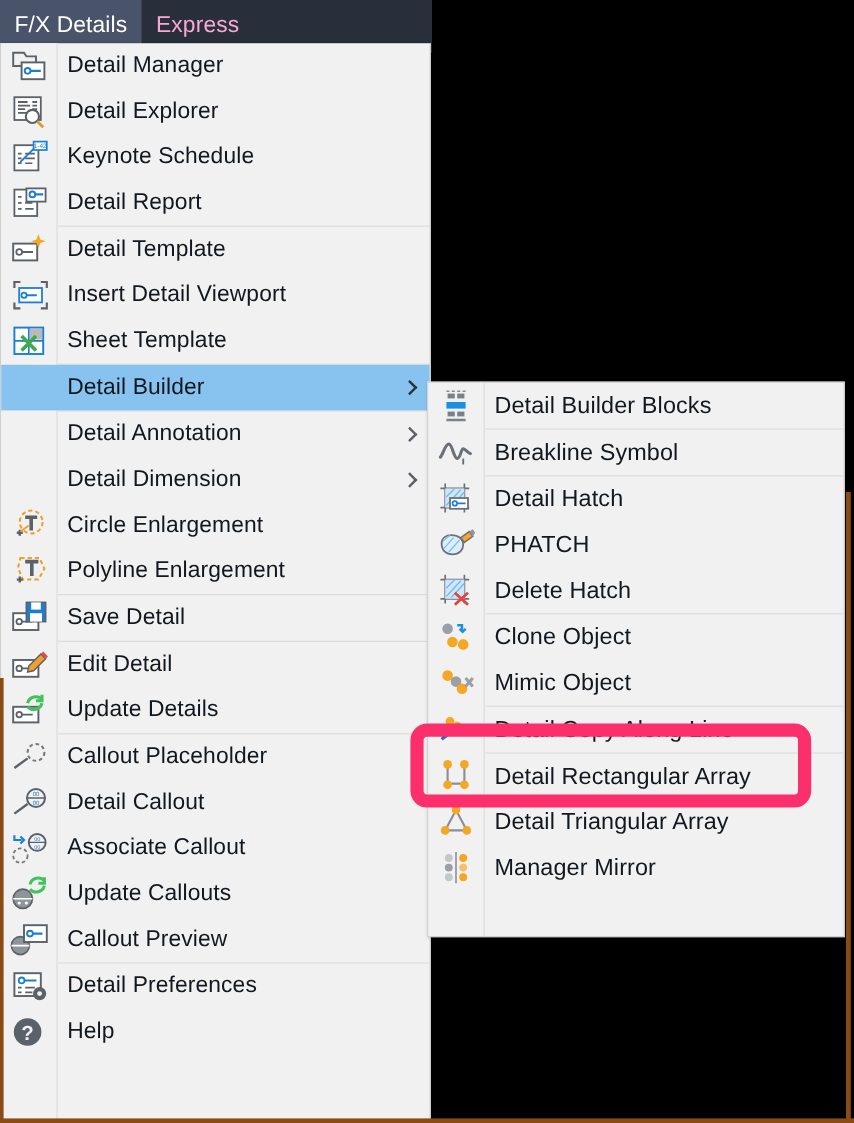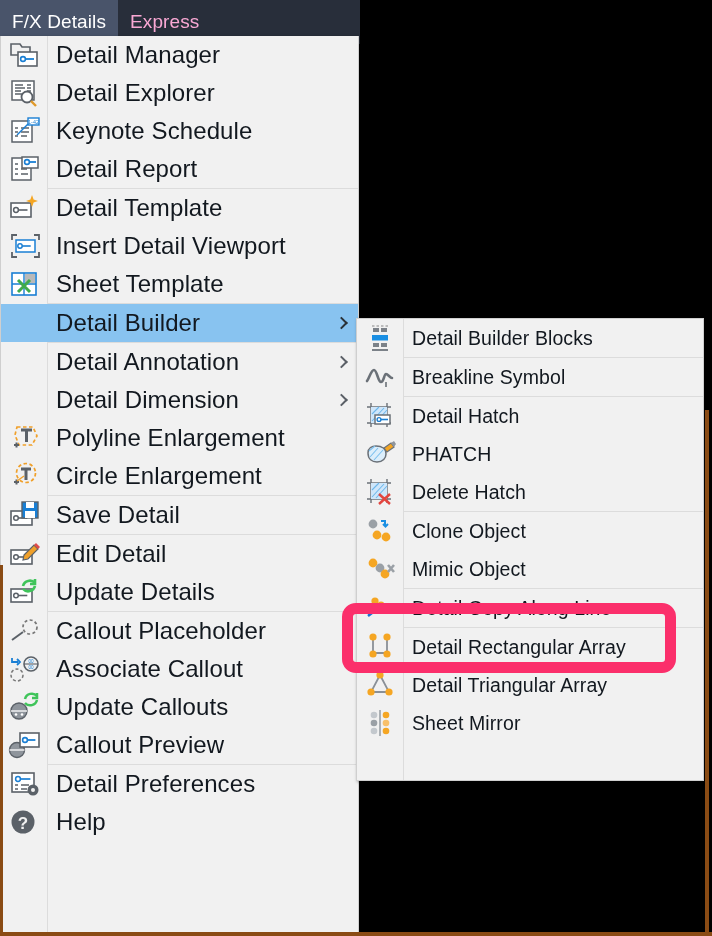--- a/index.html
+++ b/index.html
@@ -37,21 +37,21 @@
   }
   .mi {
     position: relative; display: flex; align-items: center;
     height: 38px; padding-left: 0; cursor: default;
   }
   .mi .ico {
     width: 47px; min-width: 47px; height: 38px;
     display: flex; align-items: center; justify-content: center;
   }
   .mi .lbl {
-    font-size: 24px; color: #12181f; padding-left: 8px;
+    font-size: 19px; color: #12181f; padding-left: 8px;
     white-space: nowrap; letter-spacing: .1px;
   }
   .mi .arrow {
     position: absolute; right: 12px; top: 50%; transform: translateY(-50%);
     width: 9px; height: 9px;
     border-right: 2px solid #5a5f66; border-top: 2px solid #5a5f66;
     transform: translateY(-50%) rotate(45deg);
   }
   .mi.sel { background: #88c3f0; }
   .mi.sel .arrow { border-color: #2b3238; }
@@ -218,38 +218,38 @@
 
     <div class="mi">
       <span class="ico"></span>
       <span class="lbl">Detail Dimension</span>
       <span class="arrow"></span>
     </div>
 
     <div class="mi">
       <span class="ico">
         <svg width="34" height="30" viewBox="0 0 34 30">
-          <path d="M9 4h16l4 9-5 9H11L7 12z" fill="none" stroke="#f0a02a" stroke-width="1.7" stroke-dasharray="3.5 2.5"></path>
-          <path d="M13 7h11M18.5 7v12" stroke="#5b6168" stroke-width="3"></path>
-          <path d="M6 22h5M8.5 19.5v5" stroke="#5b6168" stroke-width="2"></path>
-        </svg>
-      </span>
-      <span class="lbl">Polyline Enlargement</span>
-    </div>
-
-    <div class="mi">
-      <span class="ico">
-        <svg width="34" height="30" viewBox="0 0 34 30">
           <circle cx="18" cy="12" r="9.5" fill="none" stroke="#f0a02a" stroke-width="1.7" stroke-dasharray="3.5 2.5"></circle>
           <path d="M13 8h10M18 8v11" stroke="#5b6168" stroke-width="3"></path>
           <path d="M6 21h5M8.5 18.5v5" stroke="#5b6168" stroke-width="2"></path>
           <path d="M9 20l7-5" stroke="#f0a02a" stroke-width="1.5"></path>
         </svg>
       </span>
       <span class="lbl">Circle Enlargement</span>
+    </div>
+
+    <div class="mi">
+      <span class="ico">
+        <svg width="34" height="30" viewBox="0 0 34 30">
+          <path d="M9 4h16l4 9-5 9H11L7 12z" fill="none" stroke="#f0a02a" stroke-width="1.7" stroke-dasharray="3.5 2.5"></path>
+          <path d="M13 7h11M18.5 7v12" stroke="#5b6168" stroke-width="3"></path>
+          <path d="M6 22h5M8.5 19.5v5" stroke="#5b6168" stroke-width="2"></path>
+        </svg>
+      </span>
+      <span class="lbl">Polyline Enlargement</span>
     </div>
     <div class="sep"></div>
 
     <div class="mi">
       <span class="ico">
         <svg width="34" height="30" viewBox="0 0 34 30">
           <rect x="3" y="11" width="21" height="14" fill="#fff" stroke="#5b6168" stroke-width="1.6"></rect>
           <circle cx="8" cy="18" r="2.3" fill="#fff" stroke="#5b6168" stroke-width="1.5"></circle>
           <path d="M10.3 18h9" stroke="#5b6168" stroke-width="1.6"></path>
           <rect x="14" y="2" width="16" height="16" fill="#1a7fd4" stroke="#5b6168" stroke-width="1.4"></rect>
@@ -292,20 +292,32 @@
     <div class="mi">
       <span class="ico">
         <svg width="34" height="30" viewBox="0 0 34 30">
           <circle cx="22" cy="11" r="7" fill="none" stroke="#777" stroke-width="1.7" stroke-dasharray="3 2.4"></circle>
           <path d="M4 24l11-8" stroke="#5b6168" stroke-width="2"></path>
         </svg>
       </span>
       <span class="lbl">Callout Placeholder</span>
     </div>
 
+    <div class="mi">
+      <span class="ico">
+        <svg width="34" height="30" viewBox="0 0 34 30">
+          <circle cx="22" cy="11" r="7.5" fill="#f1f1f1" stroke="#5b6168" stroke-width="1.7"></circle>
+          <path d="M14.5 11h15" stroke="#5b6168" stroke-width="1.2"></path>
+          <text x="22" y="9.6" font-size="5" fill="#1a7fd4" text-anchor="middle" font-family="sans-serif">00</text>
+          <text x="22" y="16.8" font-size="5" fill="#1a7fd4" text-anchor="middle" font-family="sans-serif">00</text>
+          <path d="M4 24l11-8" stroke="#5b6168" stroke-width="2"></path>
+        </svg>
+      </span>
+      <span class="lbl">Detail Callout</span>
+    </div>
 
     <div class="mi">
       <span class="ico">
         <svg width="34" height="30" viewBox="0 0 34 30">
           <circle cx="23" cy="10" r="7" fill="#f1f1f1" stroke="#5b6168" stroke-width="1.6"></circle>
           <path d="M16 10h14" stroke="#5b6168" stroke-width="1.1"></path>
           <text x="23" y="8.8" font-size="4.6" fill="#1a7fd4" text-anchor="middle" font-family="sans-serif">00</text>
           <text x="23" y="15.4" font-size="4.6" fill="#1a7fd4" text-anchor="middle" font-family="sans-serif">00</text>
           <circle cx="9" cy="21" r="6" fill="none" stroke="#777" stroke-width="1.5" stroke-dasharray="3 2.2"></circle>
           <path d="M4 4v4h6" fill="none" stroke="#1a7fd4" stroke-width="1.8"></path>
@@ -509,21 +521,21 @@
         <svg width="34" height="30" viewBox="0 0 34 30">
           <path d="M16 2v26" stroke="#9aa0a6" stroke-width="1.6"></path>
           <circle cx="10" cy="7" r="3.3" fill="#c3c8cd"></circle>
           <circle cx="10" cy="15" r="3.3" fill="#9aa0a6"></circle>
           <circle cx="10" cy="23" r="3.3" fill="#c3c8cd"></circle>
           <circle cx="22" cy="7" r="3.3" fill="#f5a623"></circle>
           <circle cx="22" cy="15" r="3.3" fill="#f8c06a"></circle>
           <circle cx="22" cy="23" r="3.3" fill="#f5a623"></circle>
         </svg>
       </span>
-      <span class="lbl">Sheet Mirror</span>
+      <span class="lbl">Manager Mirror</span>
     </div>
   </div>
 
   <div class="orange-edge-bottom"></div>
   <div class="orange-edge-left"></div>
   <div class="orange-edge-right"></div>
 
   <div class="hilite"></div>
 
 </div>

